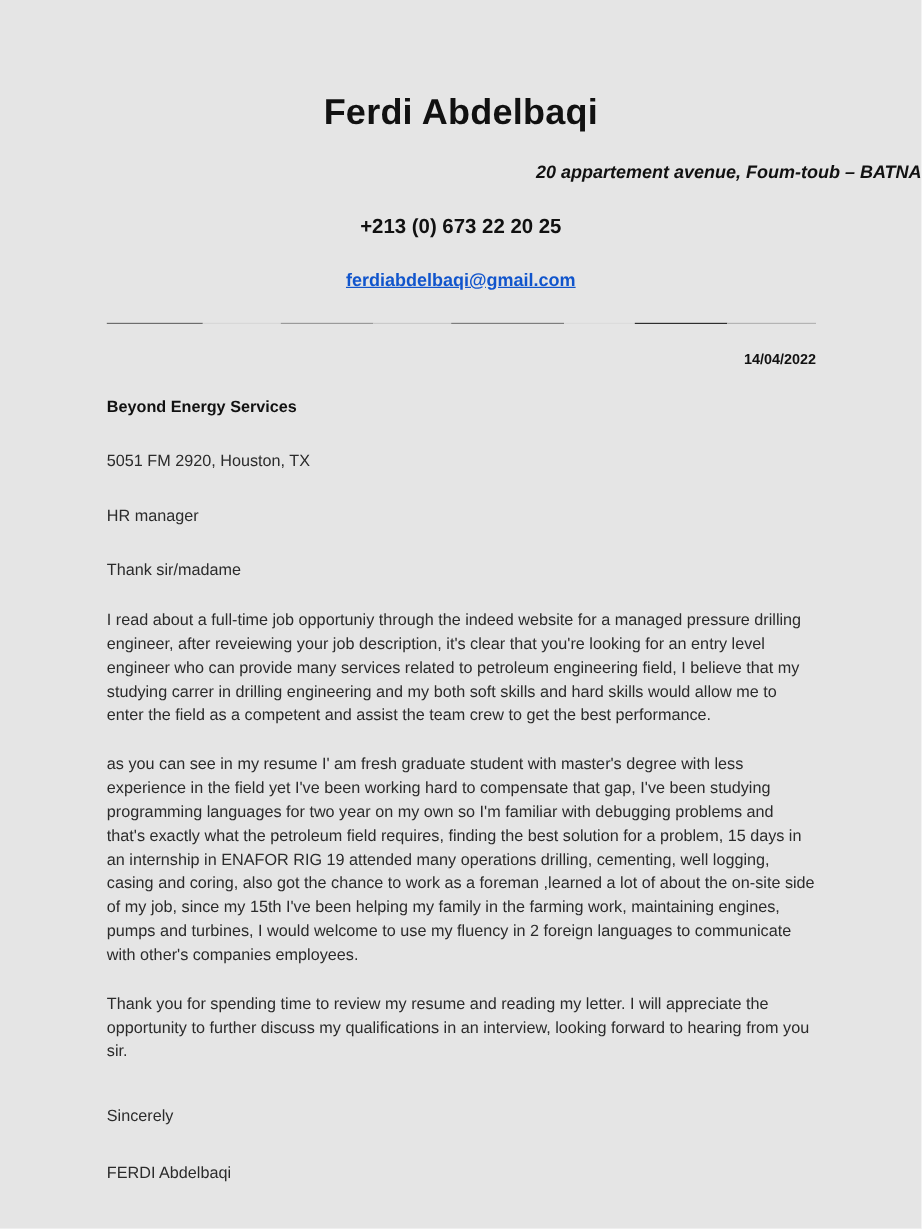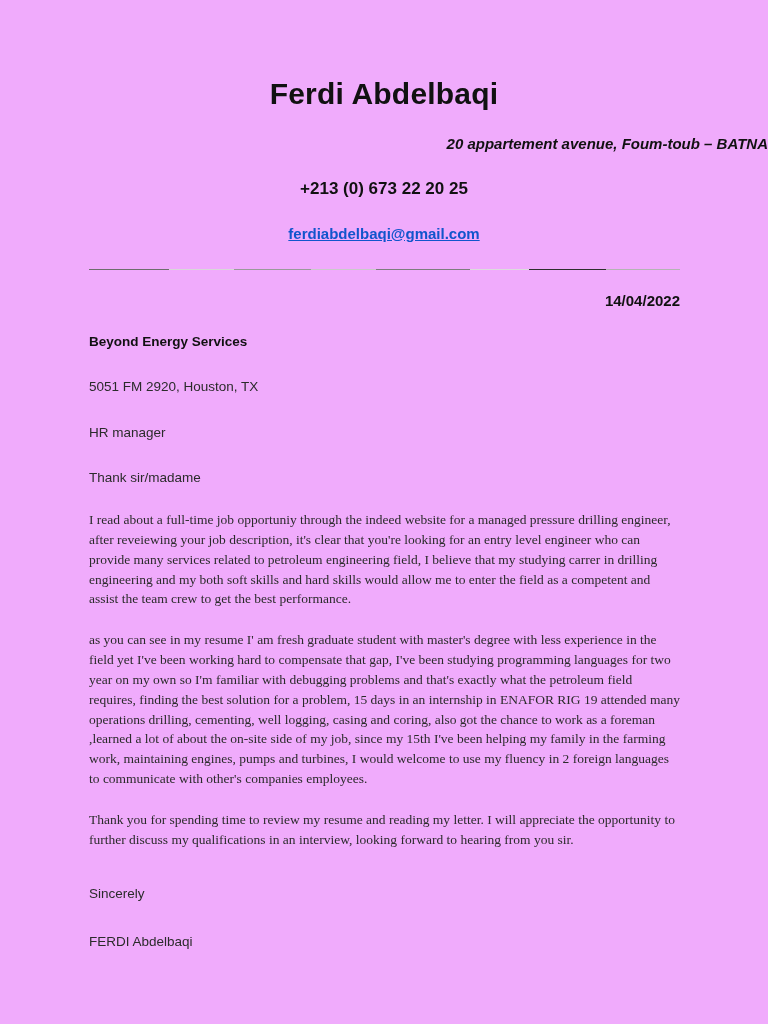--- a/index.html
+++ b/index.html
@@ -13,21 +13,21 @@
     height: 1024px;
     font-family: "Liberation Sans", sans-serif;
     color: #000000;
     -webkit-font-smoothing: antialiased;
   }
 
   .page {
     position: relative;
     width: 768px;
     height: 1024px;
-    background: #f0abfc;
+    background: #e5e5e5;
     box-sizing: border-box;
   }
 
   
   .letterhead {
     padding-top: 76px;
     text-align: center;
   }
   .name-title {
     font-size: 30px;
@@ -86,21 +86,21 @@
   .seg-f { flex: 0 0 10%;   background: #dcdcdc; }
   .seg-g { flex: 0 0 13%;   background: #2e2e2e; }
   .seg-h { flex: 1 1 auto;  background: #b4b4b4; }
 
   
   .body-area {
     padding: 0 88px 0 89px;
   }
   .date-line {
     text-align: right;
-    font-size: 15px;
+    font-size: 12px;
     font-weight: bold;
     margin: 22px 0 0 0;
     color: #111111;
   }
 
   .recipient {
     margin-top: 24px;
   }
   .recipient p {
     margin: 17px 0 27px 0;
@@ -111,21 +111,20 @@
   .recipient p.company {
     font-weight: bold;
     color: #111111;
   }
   .recipient p.salutation {
     margin-bottom: 0;
   }
 
   .letter-body {
     margin-top: 23px;
-    font-family: Liberation Serif, serif;
   }
   .letter-body p {
     margin: 0 0 21px 0;
     font-size: 13.5px;
     line-height: 1.47;
     color: #2b2b2b;
     text-align: left;
   }
   .letter-body p:last-child { margin-bottom: 0; }
 

